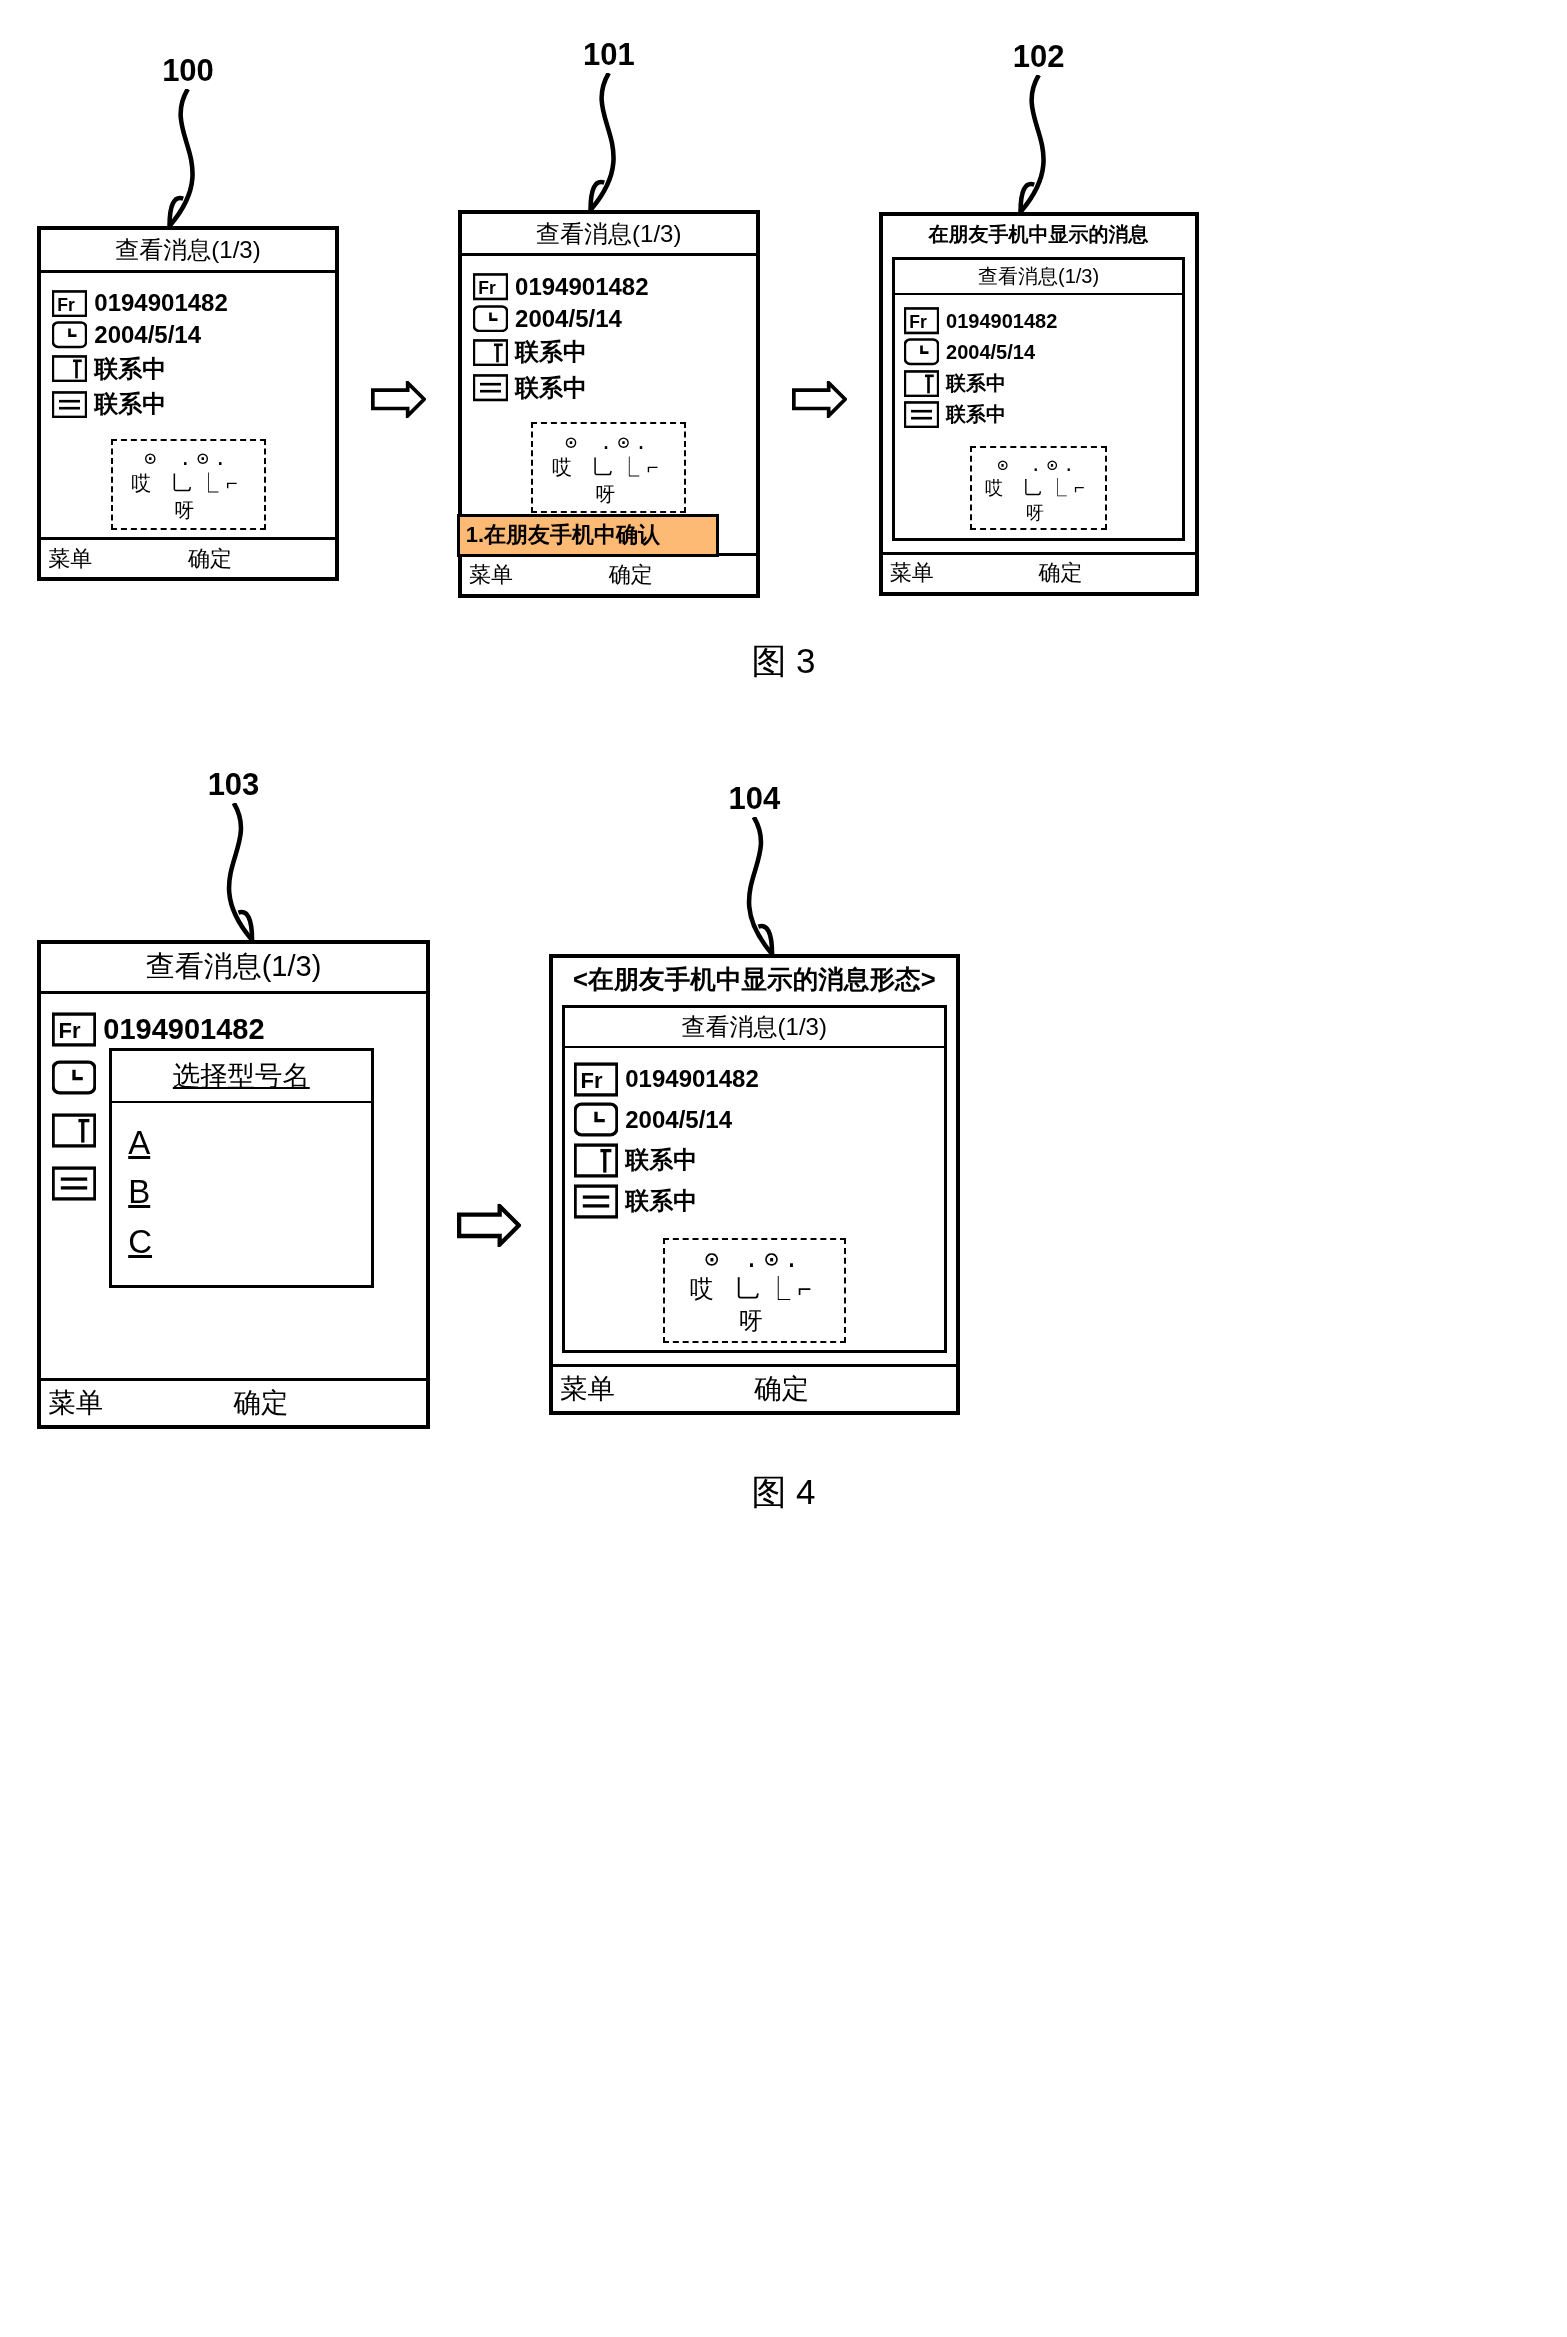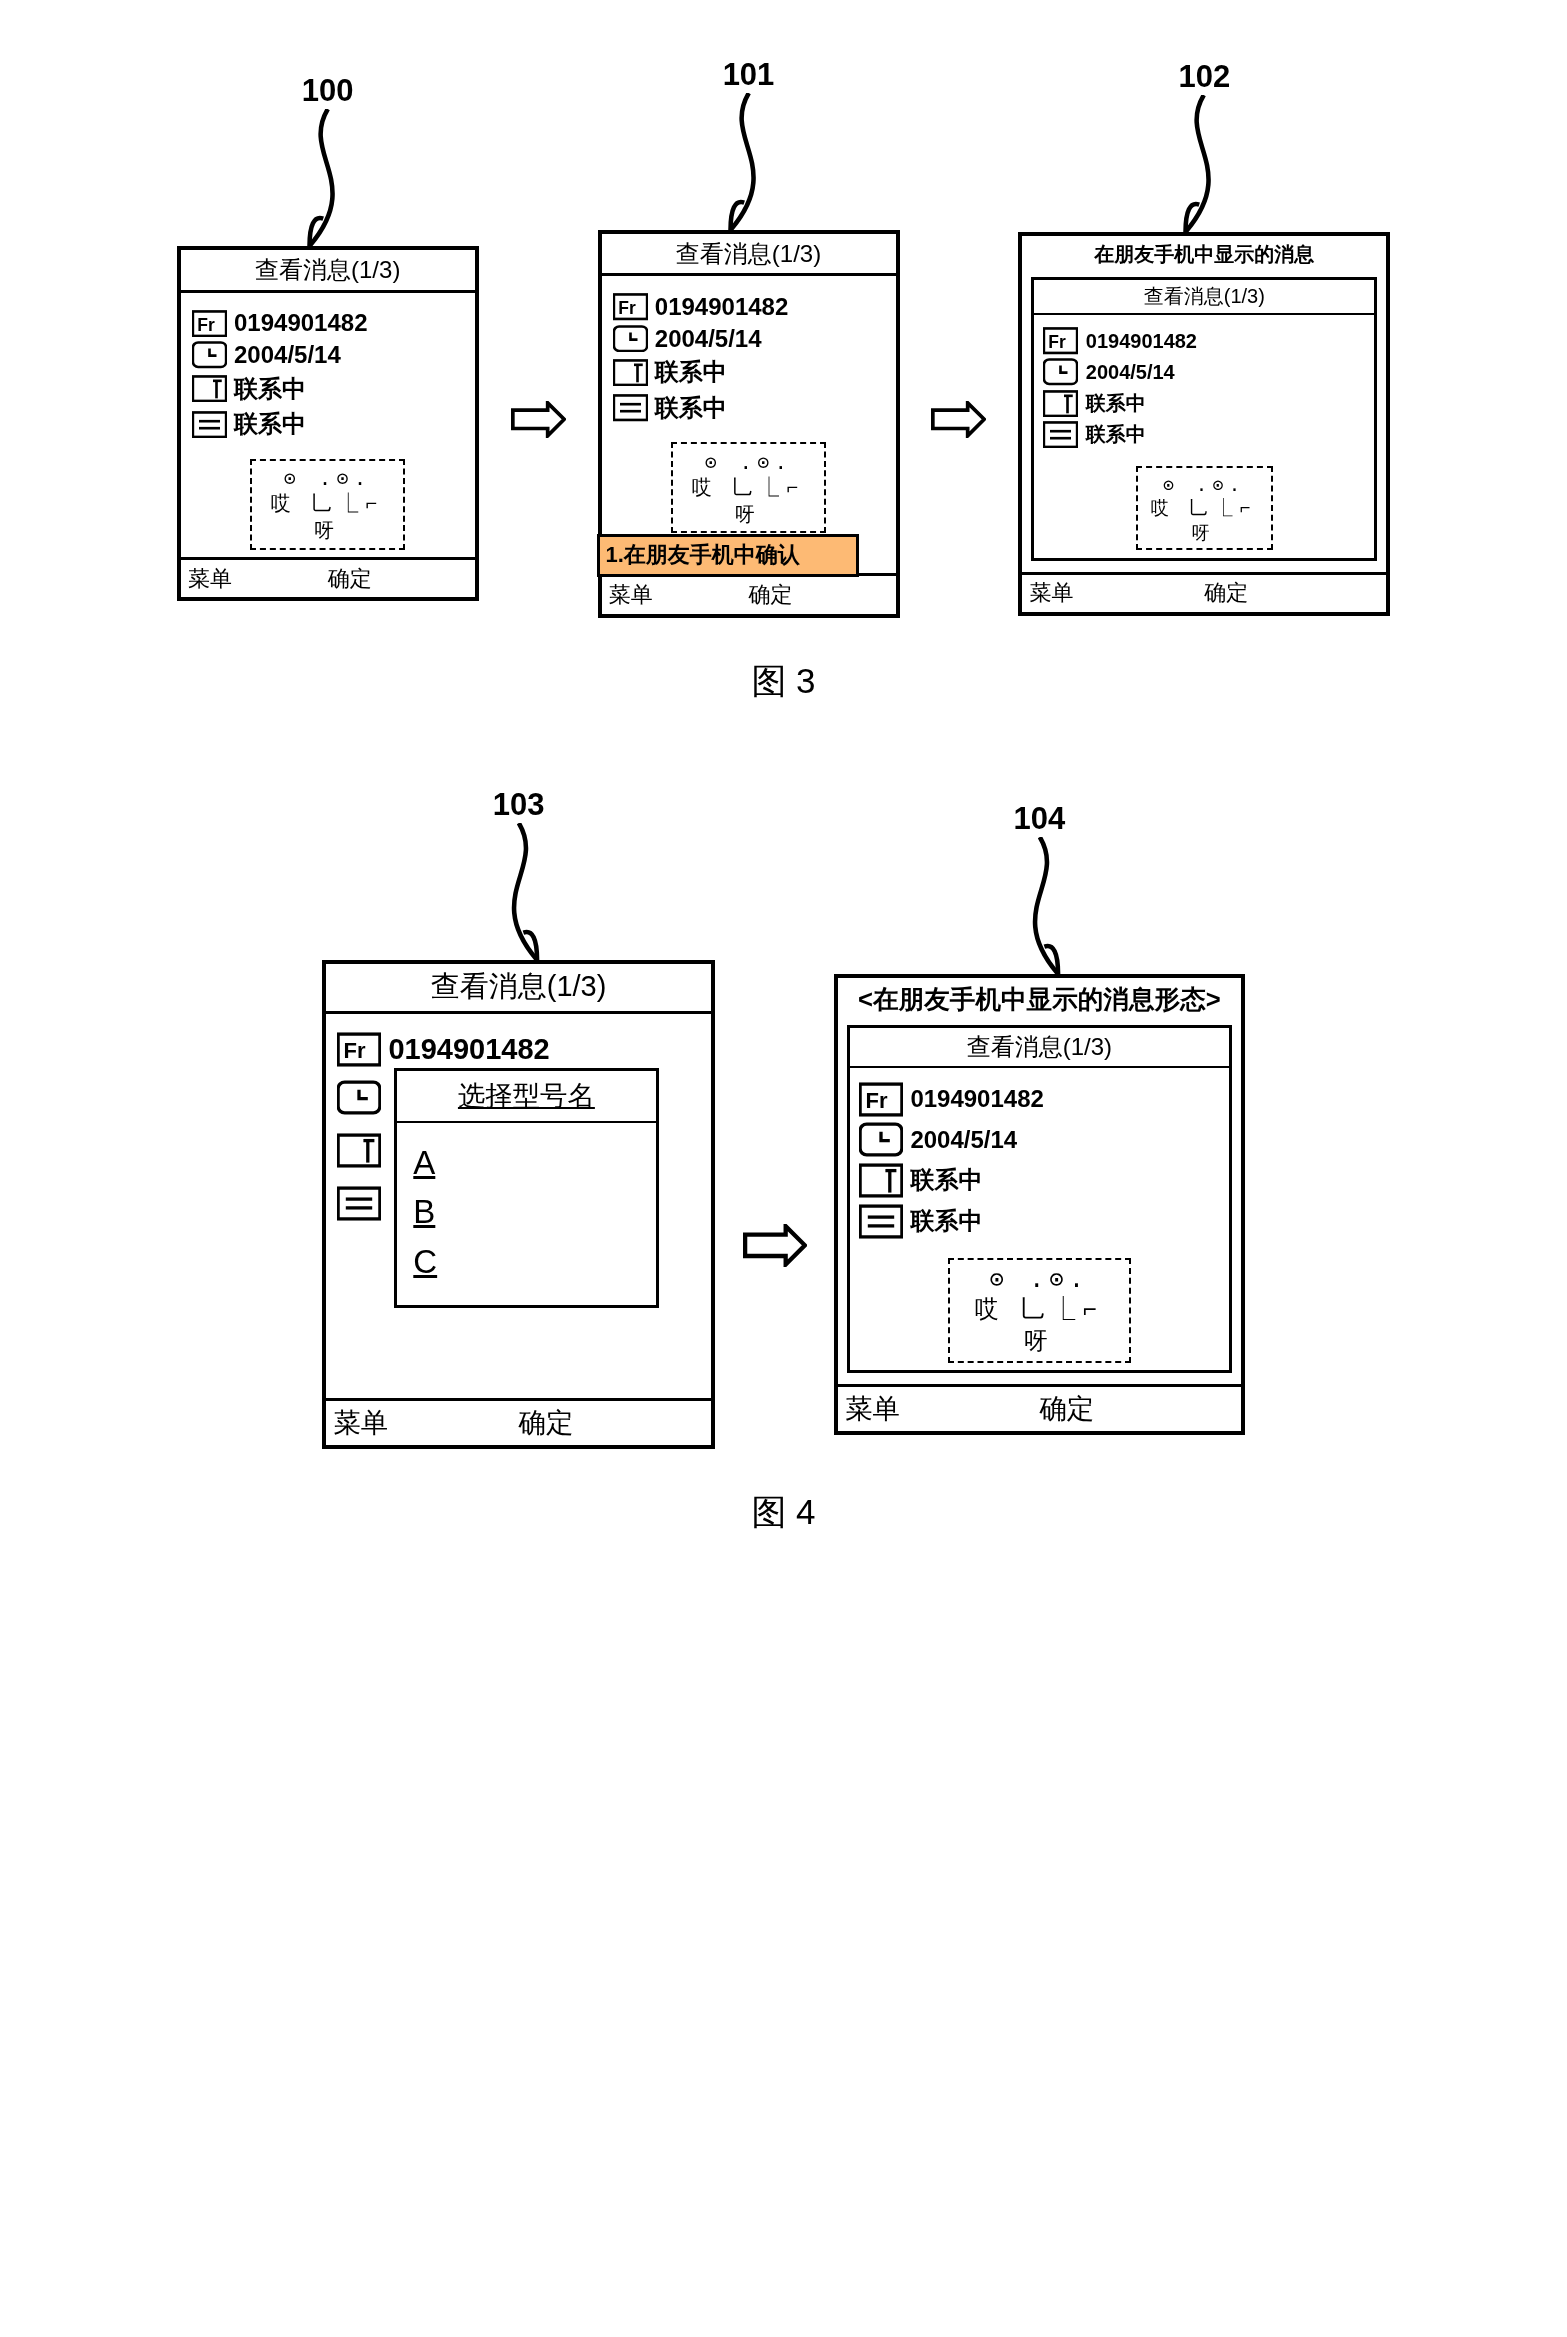--- a/index.html
+++ b/index.html
@@ -7,24 +7,23 @@
     background: #fff;
     font-family: "SimSun", "Microsoft YaHei", sans-serif;
     margin: 0;
     padding: 37px;
     color: #000;
   }
   .figure-wrap { margin-bottom: 82px; }
   .row {
     display: flex;
     align-items: center;
-    justify-content: center;
+    justify-content: flex-start;
     gap: 27.4px;
     margin-bottom: 37px;
-    margin-top: 20px;
   }
   .phone-group {
     display: flex;
     flex-direction: column;
     align-items: center;
   }
   .ref-label {
     font-size: 31px;
     font-weight: bold;
     margin-bottom: 0;
@@ -295,21 +294,21 @@
           <path d="M2 10 L40 10 L40 2 L58 20 L40 38 L40 30 L2 30 Z" fill="#fff" stroke="#000" stroke-width="4"></path>
         </svg>
     </div>
 
     <div class="phone-group">
       <div class="ref-label">102</div>
       <svg class="tail-svg" viewBox="0 0 120 150">
         <path d="M60 0 C 30 50, 100 80, 40 150" stroke="#000" stroke-width="5" fill="none"></path>
         <path d="M40 150 Q 40 115 55 120" stroke="#000" stroke-width="5" fill="none"></path>
       </svg>
-      <div class="phone" style="width:372px;">
+      <div class="phone" style="width:320px;">
         <div class="outer-title">在朋友手机中显示的消息</div>
         <div class="inner-phone">
           <div class="inner-title">查看消息(1/3)</div>
           <div class="inner-body">
             <div class="msg-line">
               <span class="icon-box">
                 <svg viewBox="0 0 40 30" style="font-size:22px">
                     <rect x="1" y="1" width="38" height="28" fill="none" stroke="#000" stroke-width="3"></rect>
                     <text x="6" y="23" font-size="20" font-weight="bold" font-family="sans-serif">Fr</text>
                   </svg>

